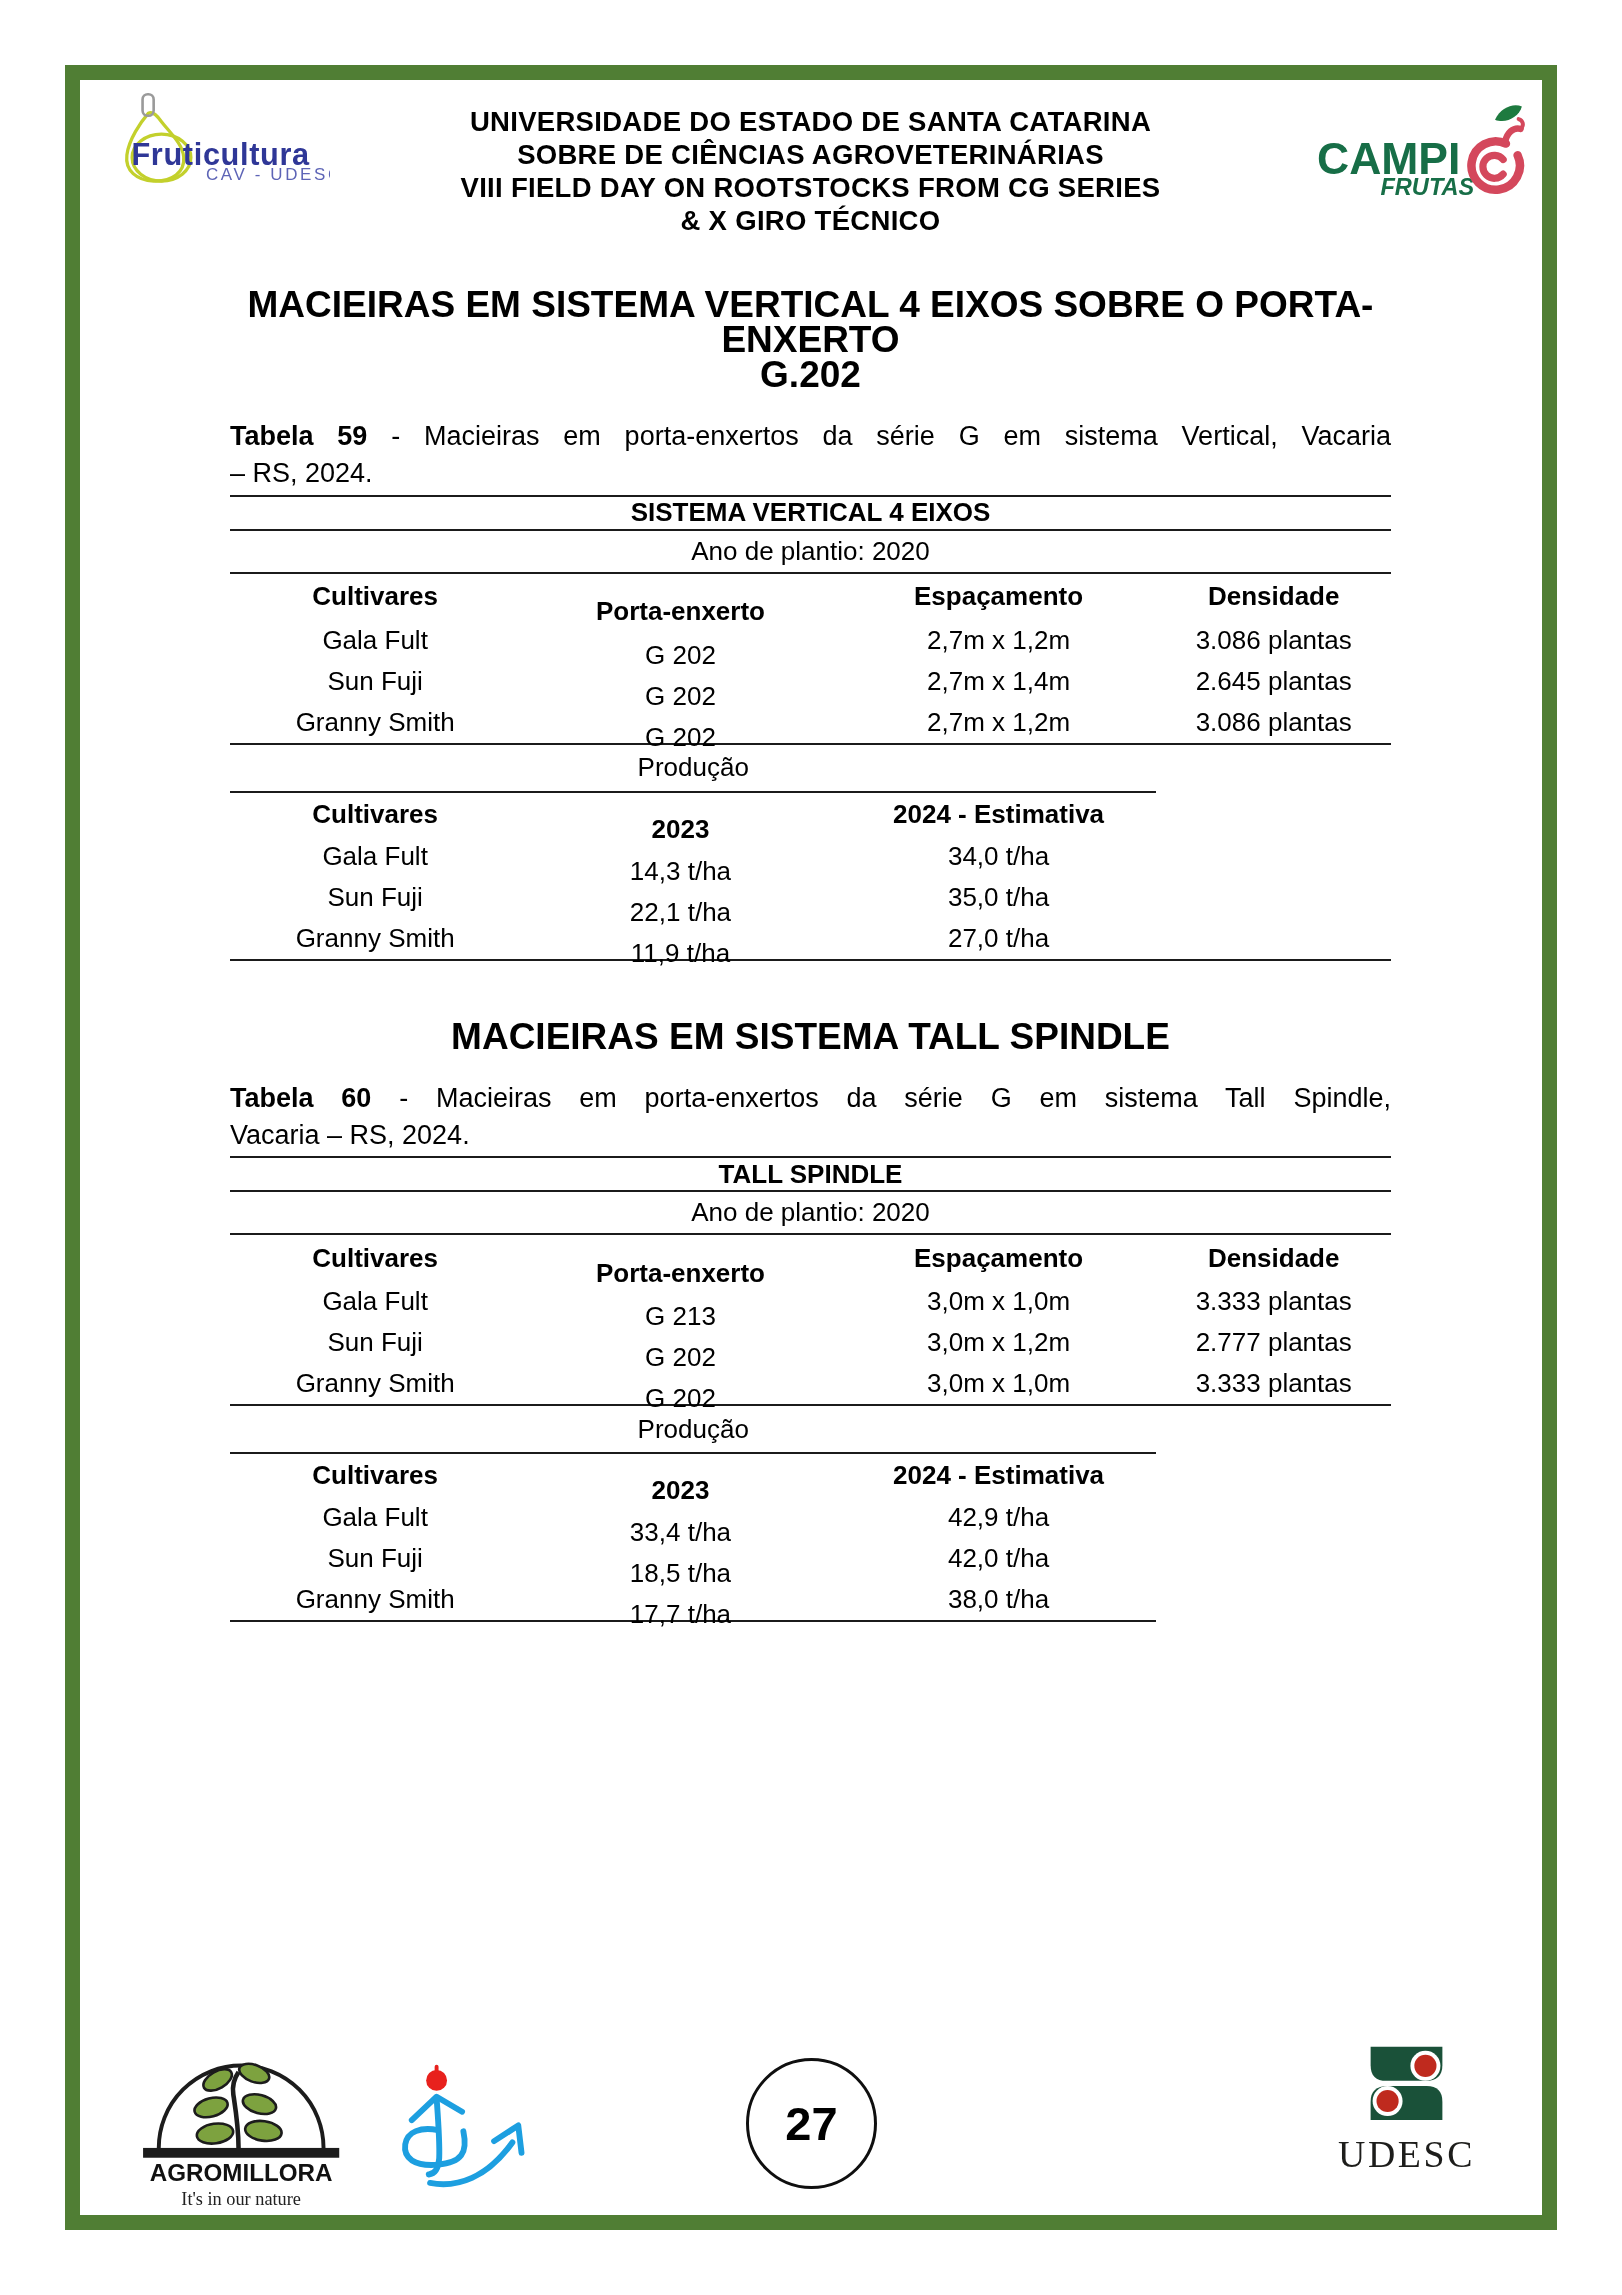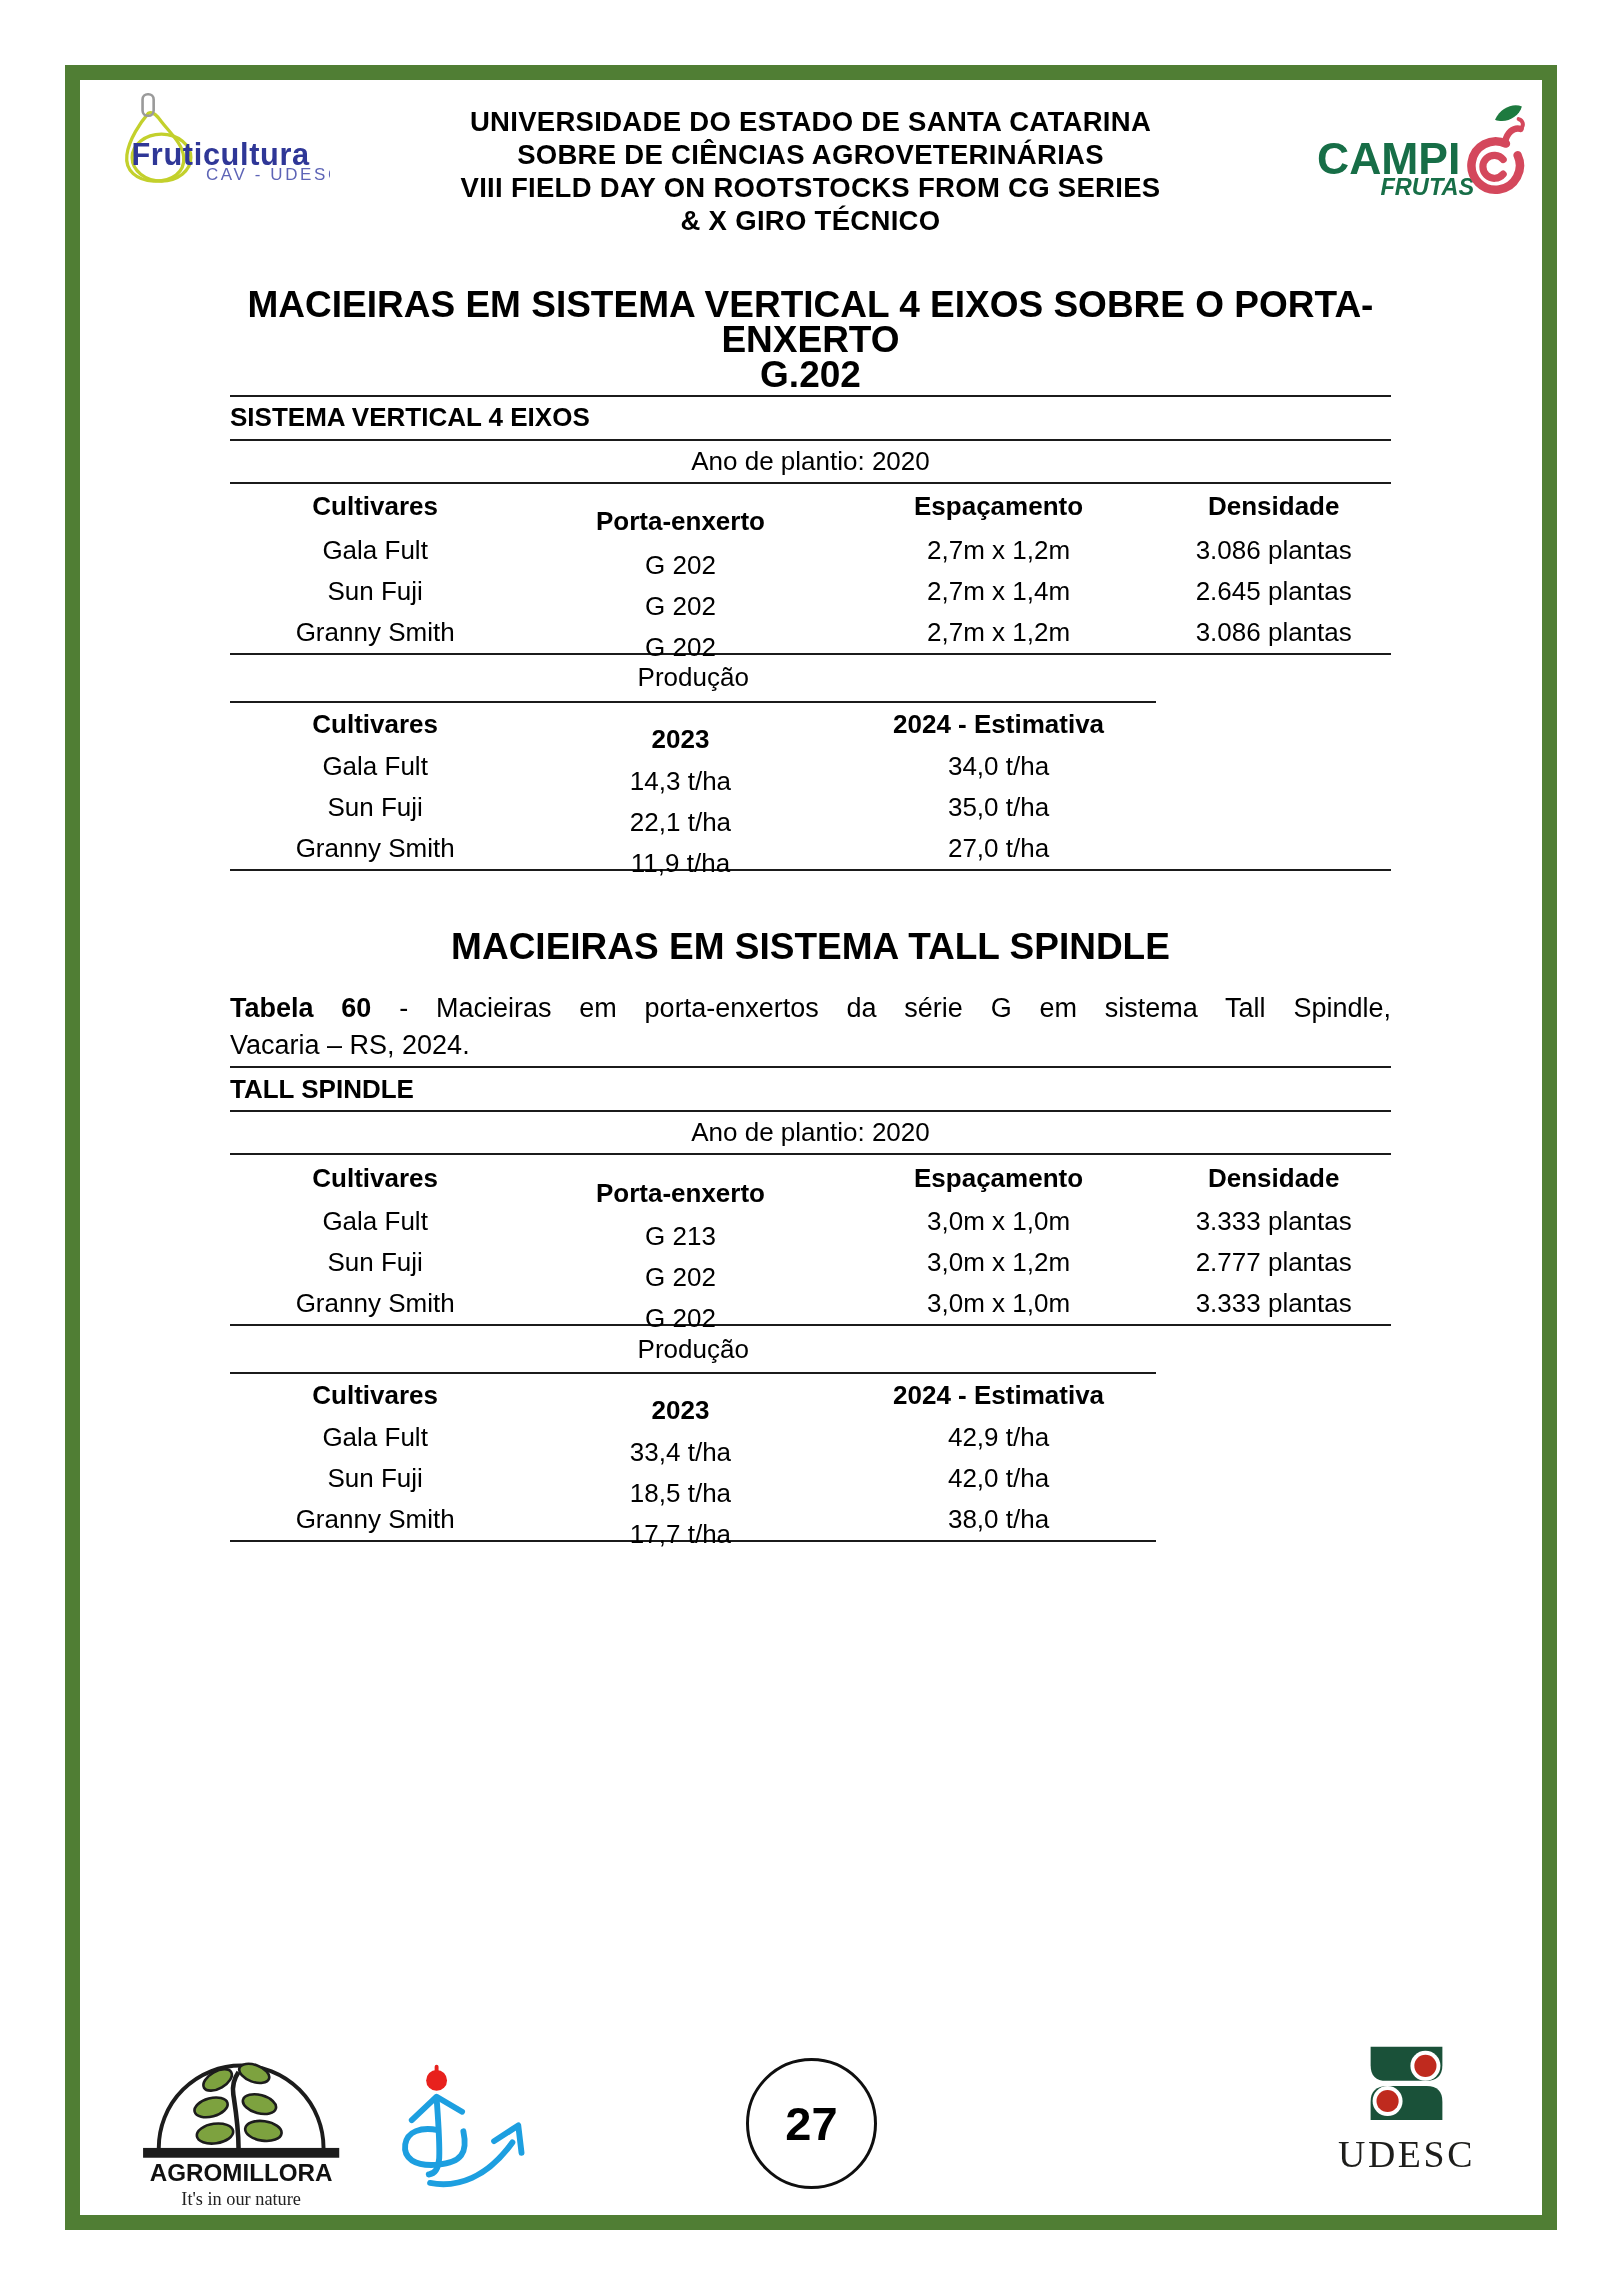--- a/index.html
+++ b/index.html
@@ -36,21 +36,21 @@
   .sec-title.second{margin-top:58px;}
   .caption{font-size:27px;line-height:37px;margin-top:26px;}
   .cap-line1{text-align:justify;text-align-last:justify;}
   .cap-line2{text-align:left;}
   .cap-label{font-weight:bold;}
   
   .gtable{margin-top:2.6px;width:100%;}
   .t-rule{height:0;border-top:2px solid #1b1b1b;}
   .t-rule.partial{width:79.8%;}
   .t-row{display:flex;align-items:center;width:100%;}
-  .t-row.title{height:42px;font-weight:bold;}
+  .t-row.title{height:32px;justify-content:center;font-weight:bold;}
   .t-row.subtitle{height:41px;justify-content:center;}
   .t-row.head{height:46px;font-weight:bold;}
   .t-row.data{height:41px;}
   .t-row.phead{height:43px;font-weight:bold;}
   .prod-title{
     height:46px;width:79.8%;display:flex;align-items:center;justify-content:center;
     font-weight:normal;
   }
   .cell{text-align:center;}
   .c1{width:25%;}.c2{width:27.6%;margin-top:30px;}.c3{width:27.2%;}.c4{width:20.2%;}
@@ -101,20 +101,26 @@
     </svg>
   </div>
 
   <div class="doc">
 
     <div class="sec-title">
       <div>MACIEIRAS EM SISTEMA VERTICAL 4 EIXOS SOBRE O PORTA-ENXERTO</div>
       <div>G.202</div>
     </div>
 
+    <div class="caption">
+      <div class="cap-line1">
+        <span class="cap-label">Tabela 59</span><span> - Macieiras em porta-enxertos da série G em sistema Vertical, Vacaria</span>
+      </div>
+      <div class="cap-line2">– RS, 2024.</div>
+    </div>
 
     <div class="gtable">
       <div class="t-rule"></div>
       <div class="t-row title">
         <span>SISTEMA VERTICAL 4 EIXOS</span>
       </div>
       <div class="t-rule"></div>
       <div class="t-row subtitle">
         <span>Ano de plantio: 2020</span>
       </div>

